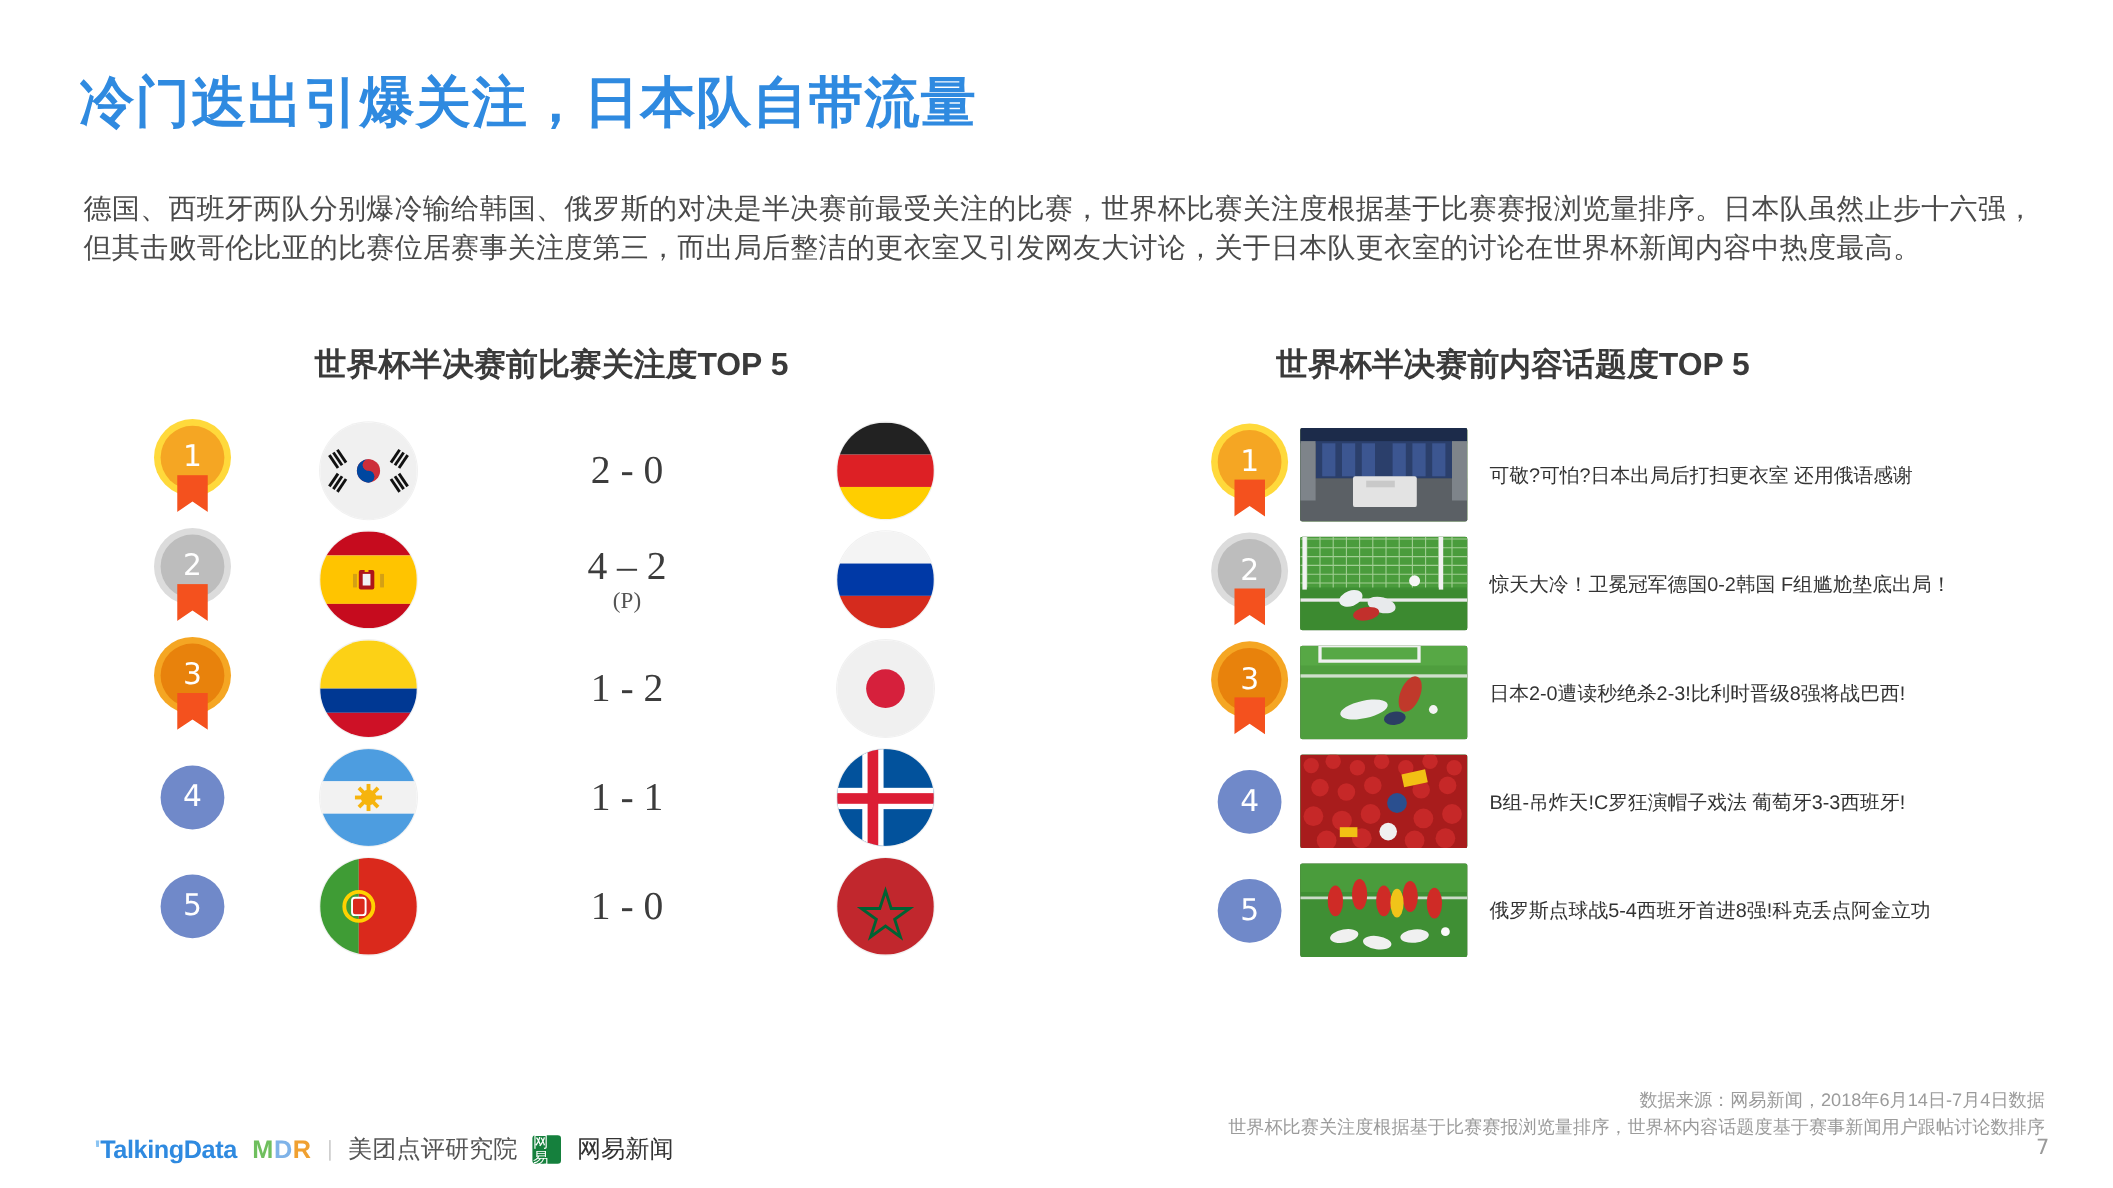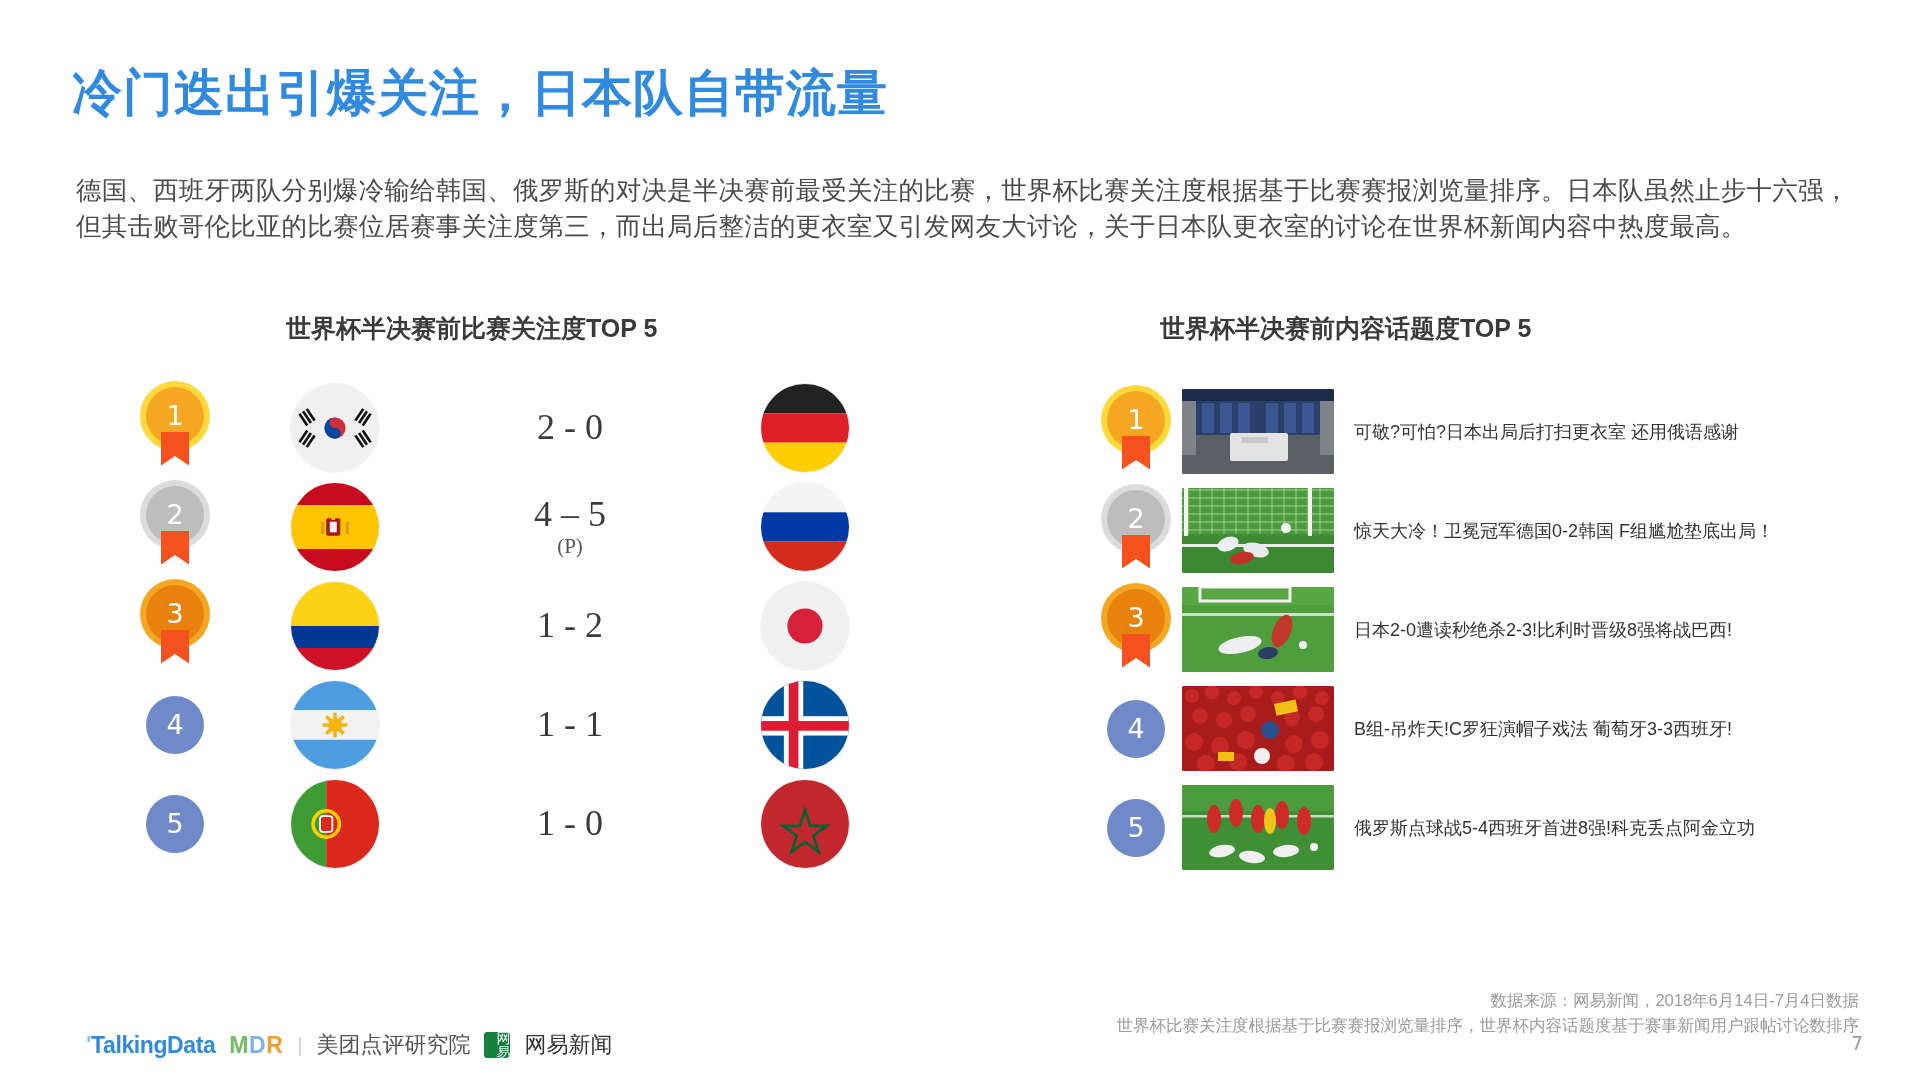--- a/index.html
+++ b/index.html
@@ -18,21 +18,21 @@
     color: #2f8ae0; white-space: nowrap;
   }
   .lede {
     position: absolute; left: 76px; top: 172px; width: 1780px;
     font-size: 25.5px; line-height: 36px; color: #4a4a4a;
     letter-spacing: 0.2px;
   }
 
   
   .col-head {
-    position: absolute; font-size: 25px; font-weight: bold; color: #3a3a3a;
+    position: absolute; font-size: 29px; font-weight: bold; color: #3a3a3a;
     white-space: nowrap;
     text-align: center;
   }
   .col-head.left  { left: 286px; top: 312px; }
   .col-head.right { left: 1160px; top: 312px; }
 
   
   .left-panel { position: absolute; left: 120px; top: 378px; width: 790px; }
   .match-row {
     display: flex; align-items: center; height: 99px; margin-bottom: 0px;
@@ -94,21 +94,21 @@
     position: absolute; right: 62px; top: 988px; text-align: right;
     font-size: 16.5px; line-height: 25px; color: #9b9b9b;
   }
   .page-num {
     position: absolute; right: 58px; top: 1032px;
     font-size: 19px; color: #9b9b9b;
     font-family: "DejaVu Sans", sans-serif;
   }
   .footer-logos {
     position: absolute; left: 86px; top: 1030px;
-    display: flex; align-items: center; gap: 14px; text-align: right;
+    display: flex; align-items: center; gap: 14px;
   }
   .logo-td { font-size: 23px; font-weight: bold; color:#2f8ae0; letter-spacing:-0.4px;}
   .logo-td .dot { color:#8bc4f2; }
   .logo-mdr { font-size: 23px; font-weight: bold; letter-spacing: 0.5px; }
   .logo-mdr .m { color:#6fbf5e; } .logo-mdr .d { color:#7fb3e8; } .logo-mdr .r { color:#f0a030; }
   .logo-sep { color:#cfcfcf; font-size:20px; }
   .logo-mtdp { font-size: 22px; color:#555; }
   .logo-nebox {
     width: 26px; height: 26px; background:#15803d; border-radius:3px;
     display:flex; align-items:center; justify-content:center;
@@ -194,21 +194,21 @@
                 <rect width="16" height="20" rx="2" fill="#ad1519"></rect>
                 <rect x="4" y="4" width="8" height="12" fill="#f1f1f1"></rect>
                 <rect x="6" y="-4" width="4" height="6" fill="#ffc400"></rect>
               </g>
             <rect x="34" y="44" width="4" height="14" fill="#d4a015"></rect>
               <rect x="62" y="44" width="4" height="14" fill="#d4a015"></rect>
           </svg>
         </div>
       </div>
       <div class="score-cell">
-        <span>4 – 5</span>
+        <span>4 – 2</span>
         <span class="score-sub">(P)</span>
       </div>
       <div class="flag-cell">
         <div class="flag">
           <svg viewBox="0 0 100 100">
               <rect width="100" height="33.3" fill="#f4f4f4"></rect>
               <rect y="33.3" width="100" height="33.4" fill="#0039a6"></rect>
               <rect y="66.7" width="100" height="33.3" fill="#d52b1e"></rect>
             </svg>
         </div>

